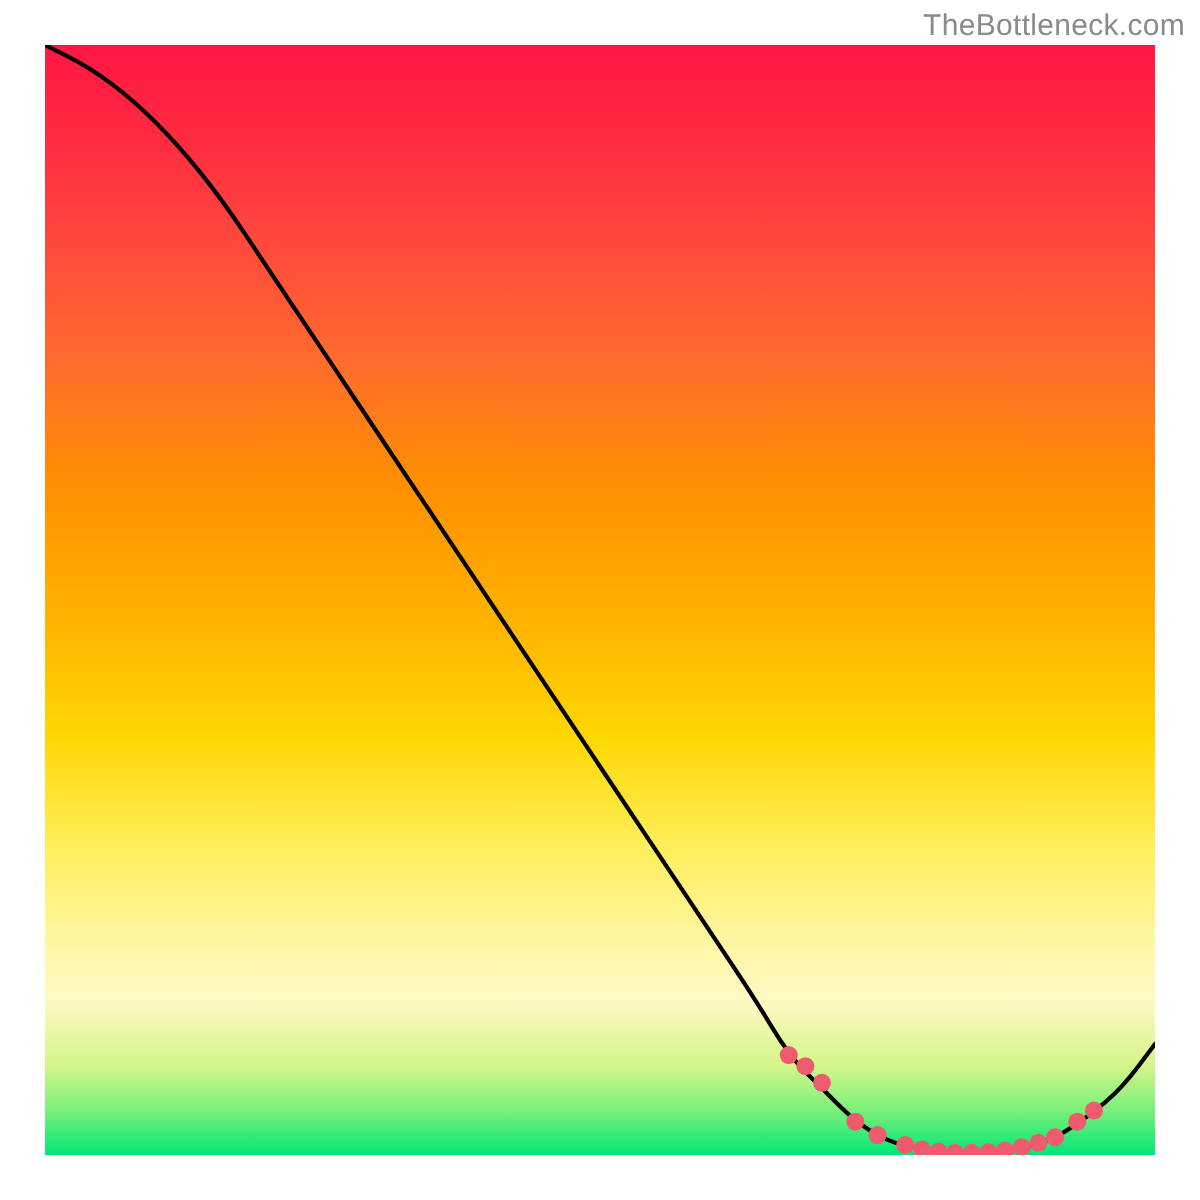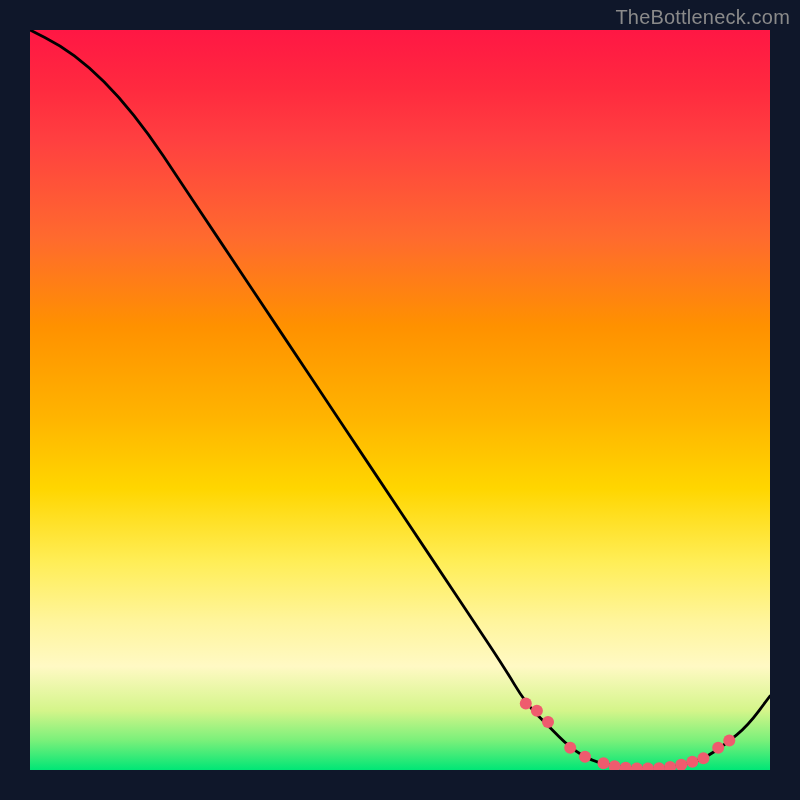--- a/index.html
+++ b/index.html
@@ -8,21 +8,21 @@
     width: 800px;
     height: 800px;
     background: #000;
     overflow: hidden;
     font-family: Arial, Helvetica, sans-serif;
   }
   .frame {
     position: relative;
     width: 800px;
     height: 800px;
-    background: #0f172a;
+    background: #ffffff;
   }
   .plot {
     position: absolute;
     left: 30px;
     top: 30px;
     width: 740px;
     height: 740px;
     background: linear-gradient(to bottom,
       #ff1744 0%,
       #ff2a3f 8%,

